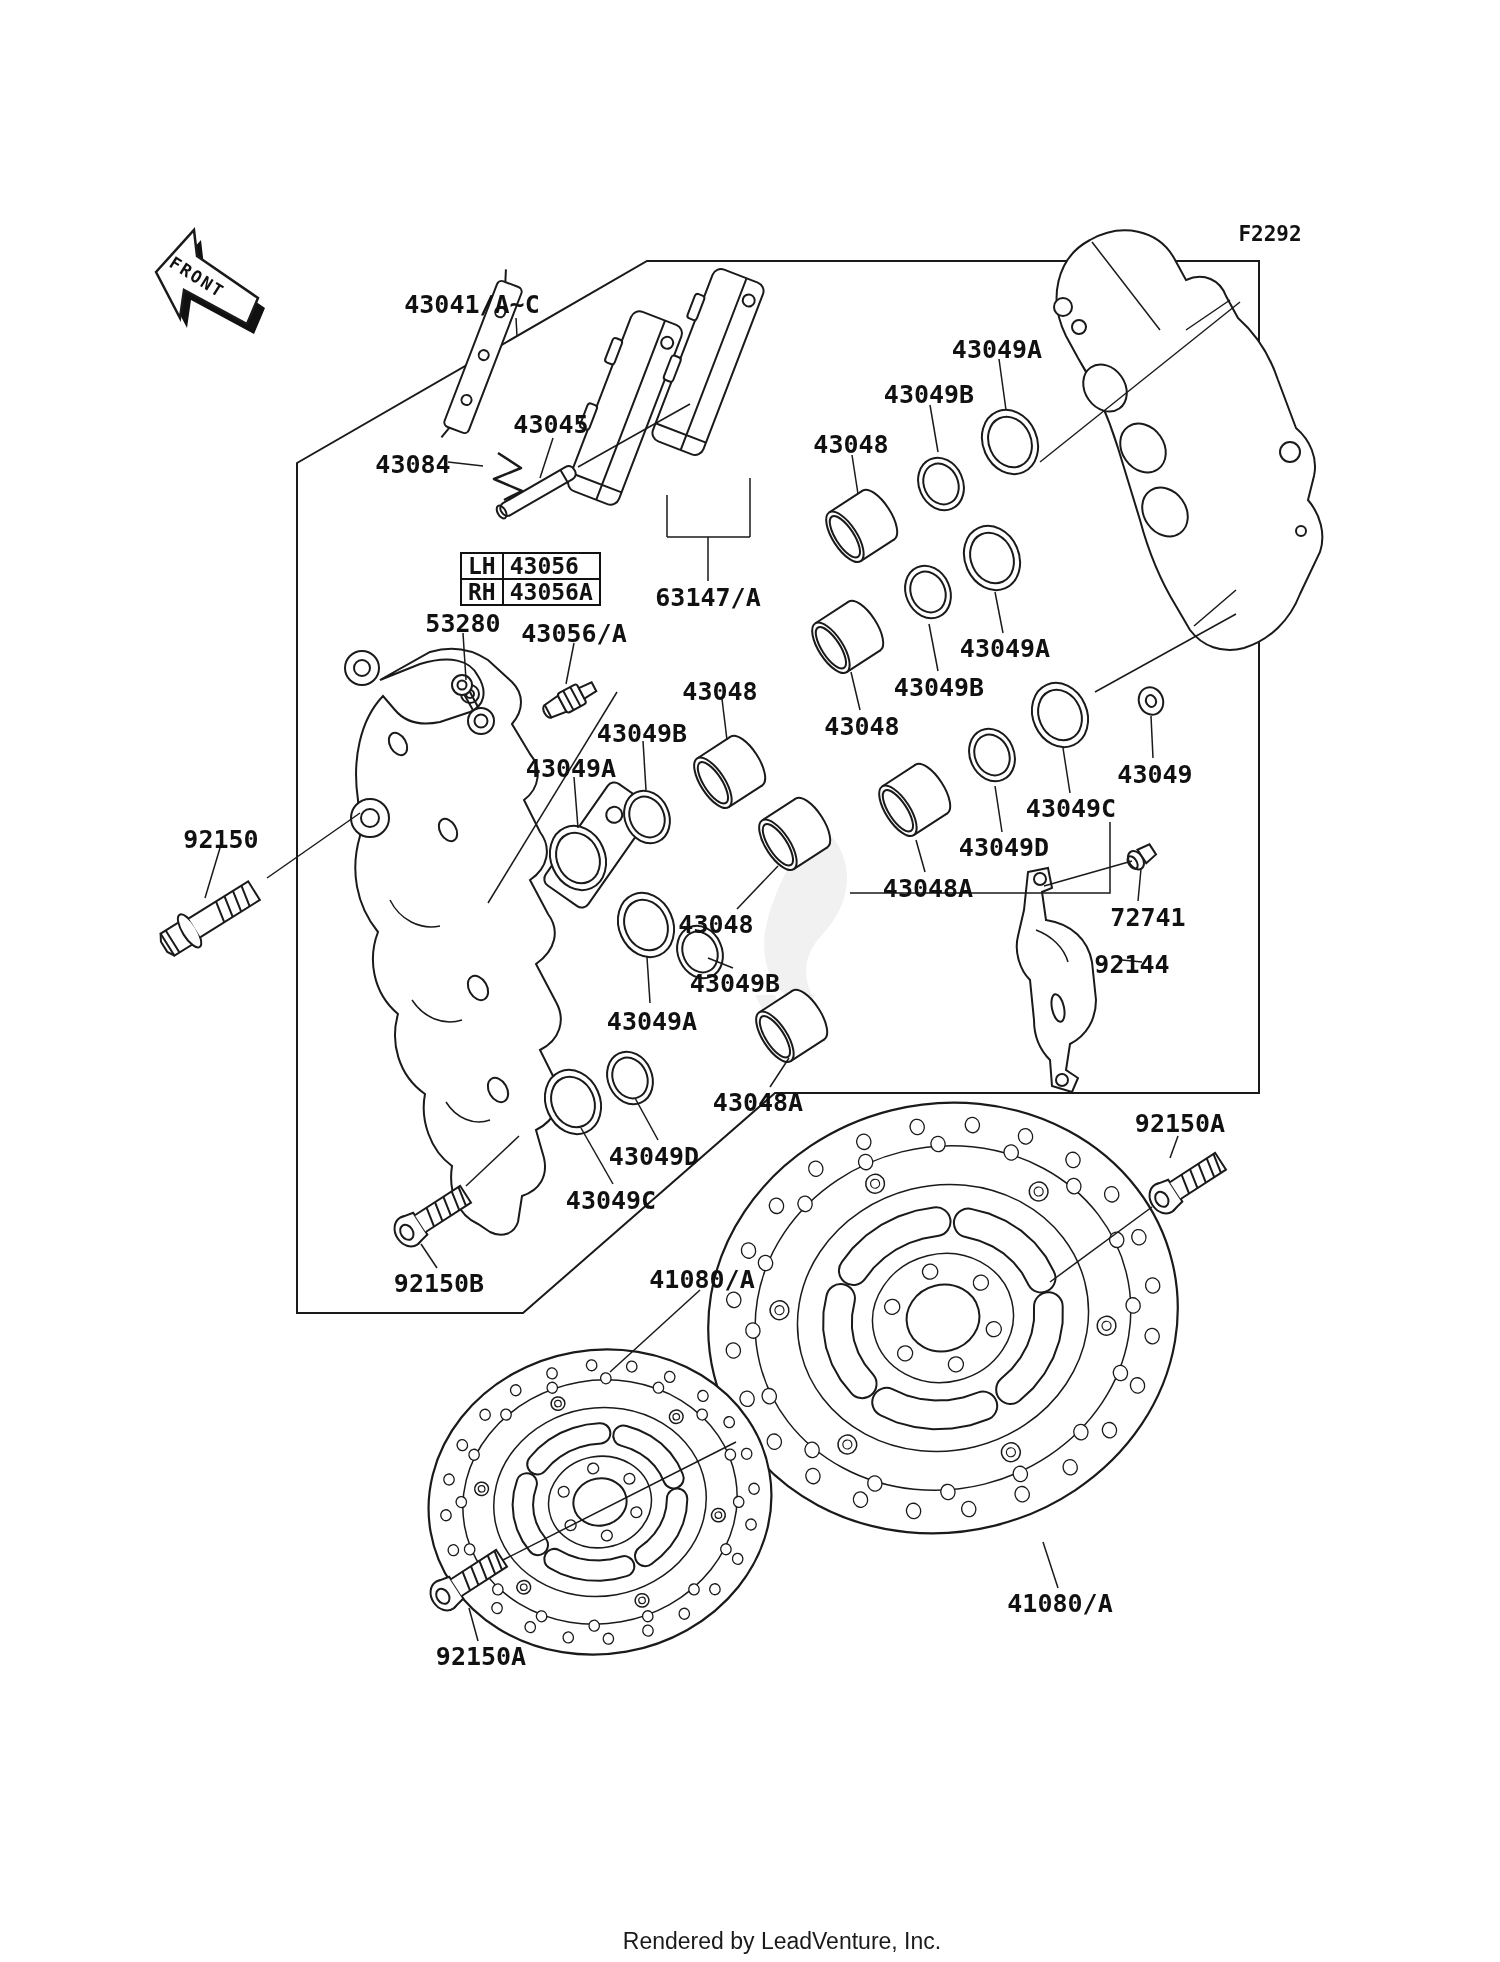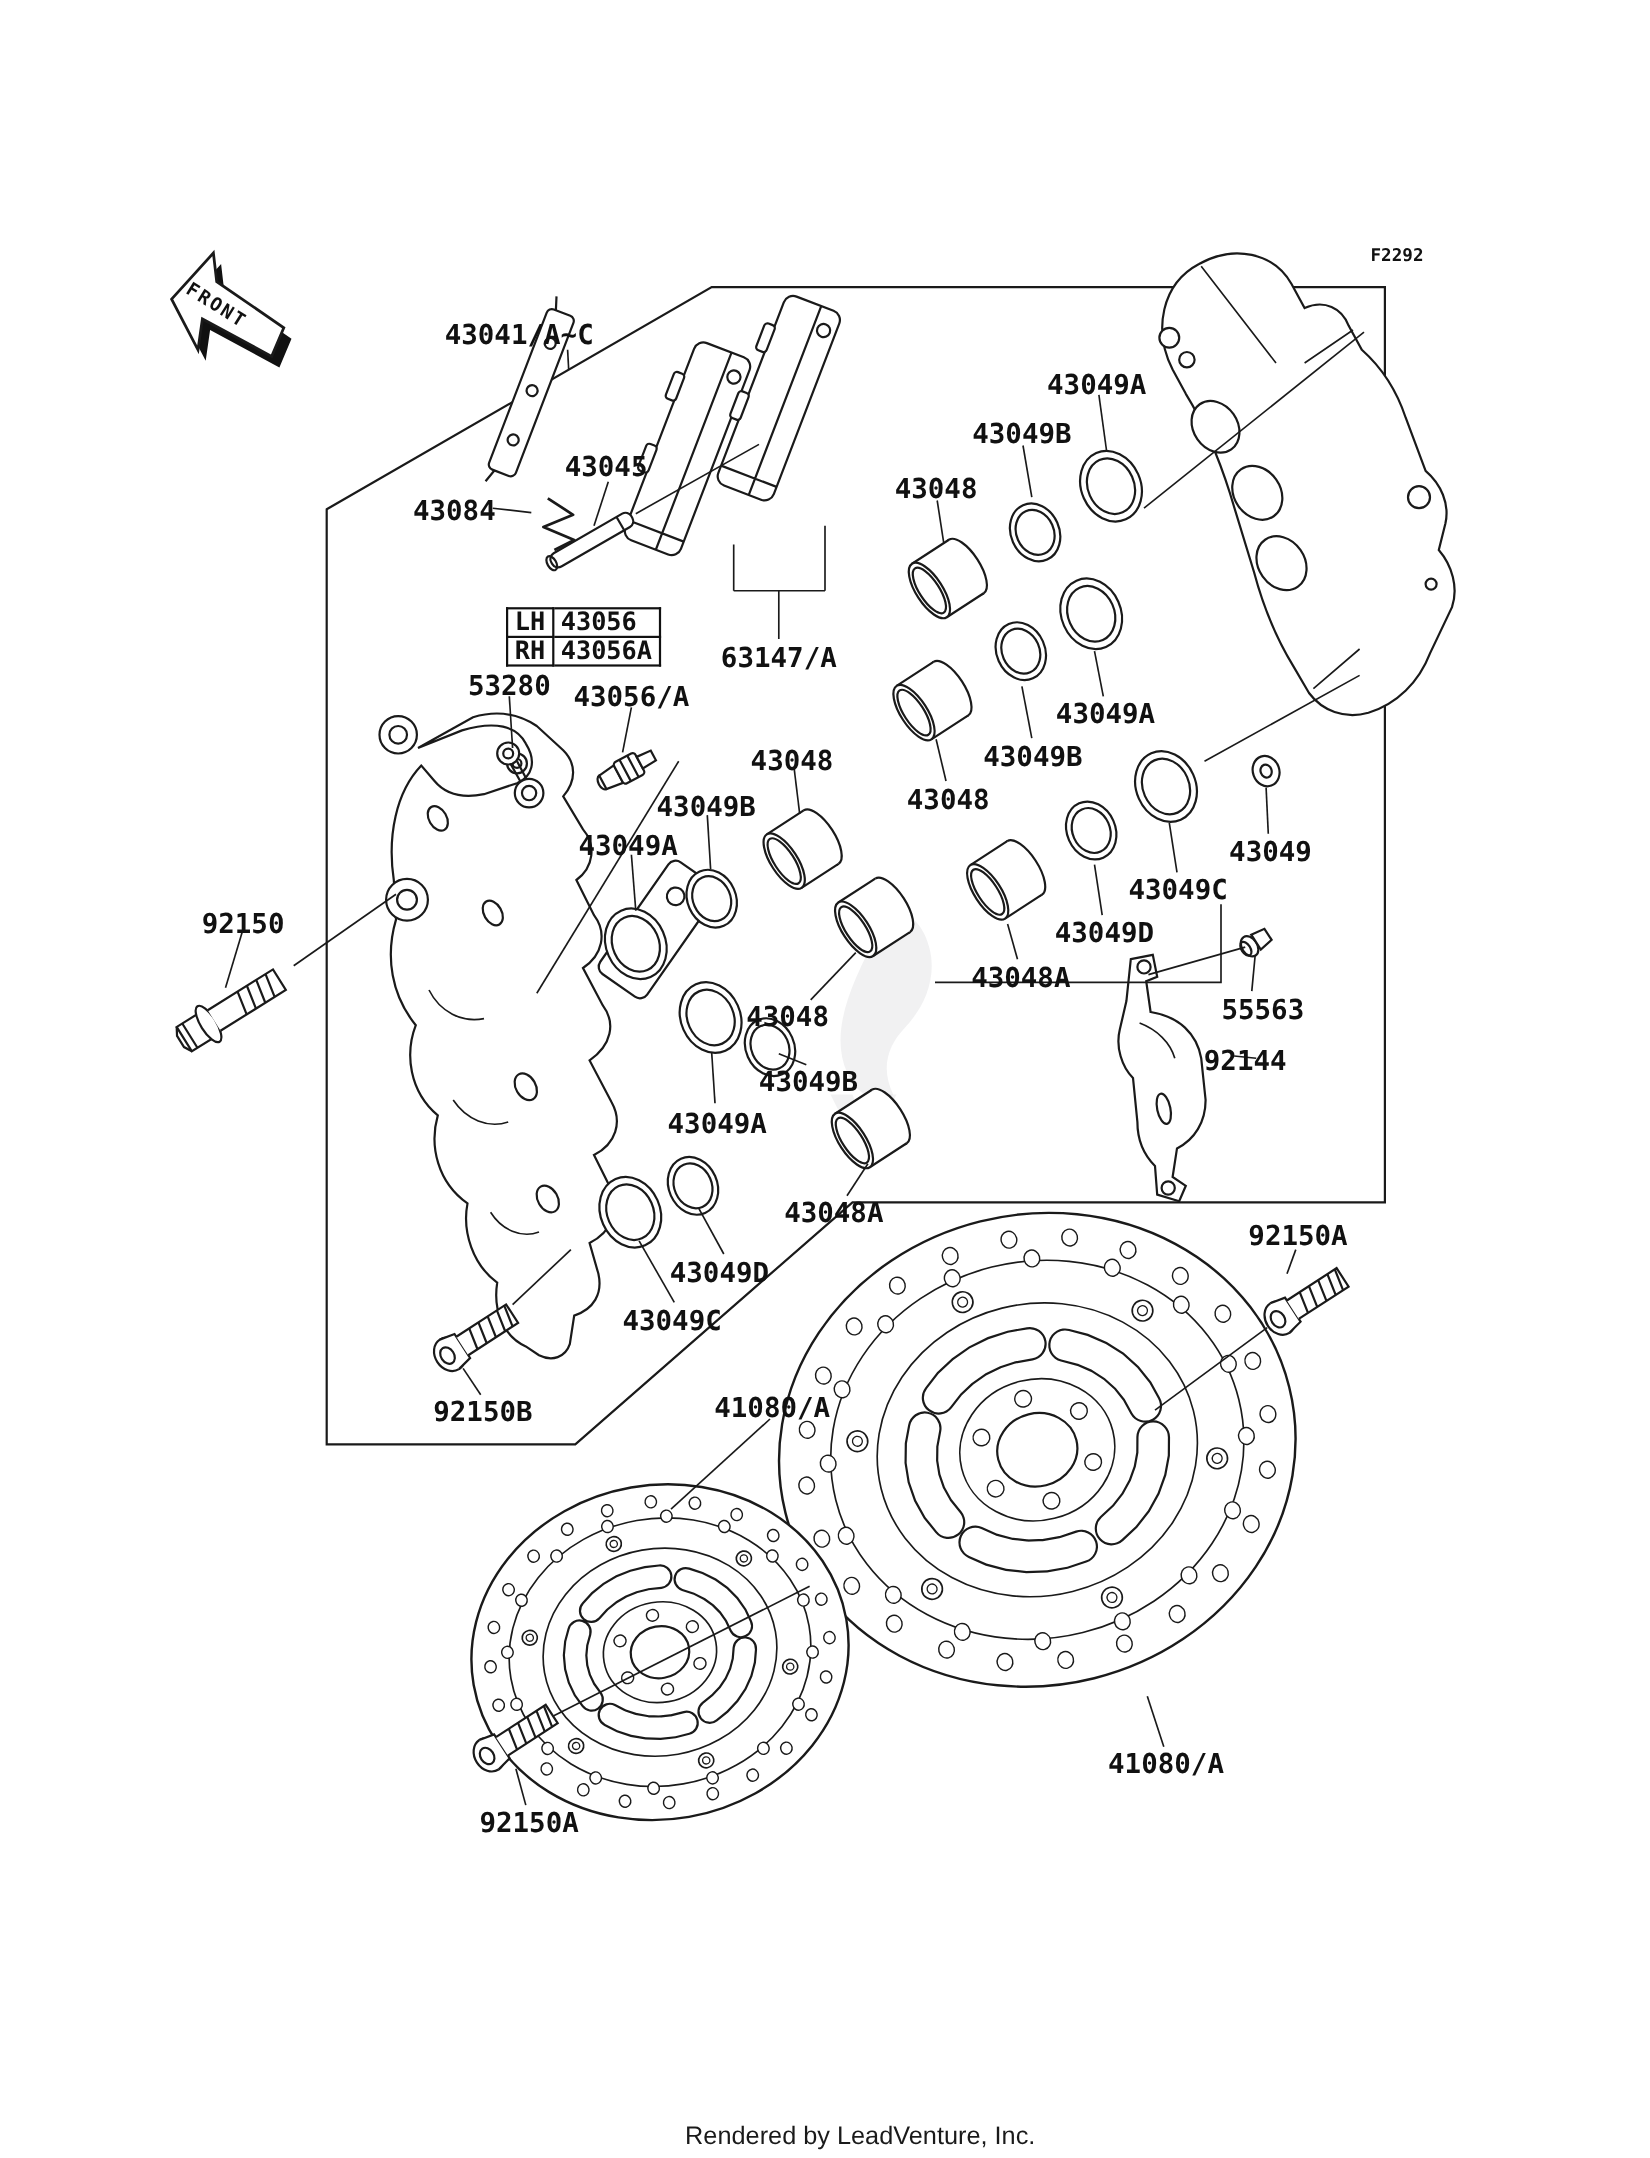--- a/index.html
+++ b/index.html
@@ -1,21 +1,21 @@
 <!DOCTYPE html>
 <html><head>
 <meta charset="utf-8">
 <style>
   html,body{margin:0;padding:0;background:#fff;}
   #canvas{position:relative;width:1500px;height:1962px;background:#fff;overflow:hidden;
           font-family:"DejaVu Sans Mono",monospace;}
   svg{position:absolute;left:0;top:0;}
   .plabel{position:absolute;transform:translateX(-50%);font:bold 25px "DejaVu Sans Mono",monospace;
           color:#111;white-space:nowrap;line-height:1;}
-  .small{font-size:16px;}
+  .small{font-size:21px;}
   .ref-table{position:absolute;left:460px;top:552px;border-collapse:collapse;
              font:bold 23px "DejaVu Sans Mono",monospace;color:#111;}
   .ref-table td{border:2.5px solid #111;padding:0 6px;line-height:23px;height:24px;text-align:left;}
   .watermark{position:absolute;left:452px;top:1046px;font:bold 93px "Liberation Sans",sans-serif;
              letter-spacing:29px;color:rgba(60,60,70,0.10);white-space:nowrap;}
   .footer{position:absolute;left:750px;top:1928px;transform:translateX(-50%);
           font:23px "Liberation Sans",sans-serif;color:#1a1a1a;white-space:nowrap;margin-left:32px;}
 </style>
 </head>
 <body>
@@ -494,21 +494,21 @@
 <div class="plabel" style="left:851px;top:432px">43048</div>
 <div class="plabel" style="left:929px;top:382px">43049B</div>
 <div class="plabel" style="left:997px;top:337px">43049A</div>
 <div class="plabel" style="left:1005px;top:636px">43049A</div>
 <div class="plabel" style="left:939px;top:675px">43049B</div>
 <div class="plabel" style="left:862px;top:714px">43048</div>
 <div class="plabel" style="left:1155px;top:762px">43049</div>
 <div class="plabel" style="left:1071px;top:796px">43049C</div>
 <div class="plabel" style="left:1004px;top:835px">43049D</div>
 <div class="plabel" style="left:928px;top:876px">43048A</div>
-<div class="plabel" style="left:1148px;top:905px">55563</div>
+<div class="plabel" style="left:1148px;top:905px">72741</div>
 <div class="plabel" style="left:1132px;top:952px">92144</div>
 <div class="plabel" style="left:221px;top:827px">92150</div>
 <div class="plabel" style="left:720px;top:679px">43048</div>
 <div class="plabel" style="left:642px;top:721px">43049B</div>
 <div class="plabel" style="left:571px;top:756px">43049A</div>
 <div class="plabel" style="left:716px;top:912px">43048</div>
 <div class="plabel" style="left:735px;top:971px">43049B</div>
 <div class="plabel" style="left:652px;top:1009px">43049A</div>
 <div class="plabel" style="left:758px;top:1090px">43048A</div>
 <div class="plabel" style="left:654px;top:1144px">43049D</div>

